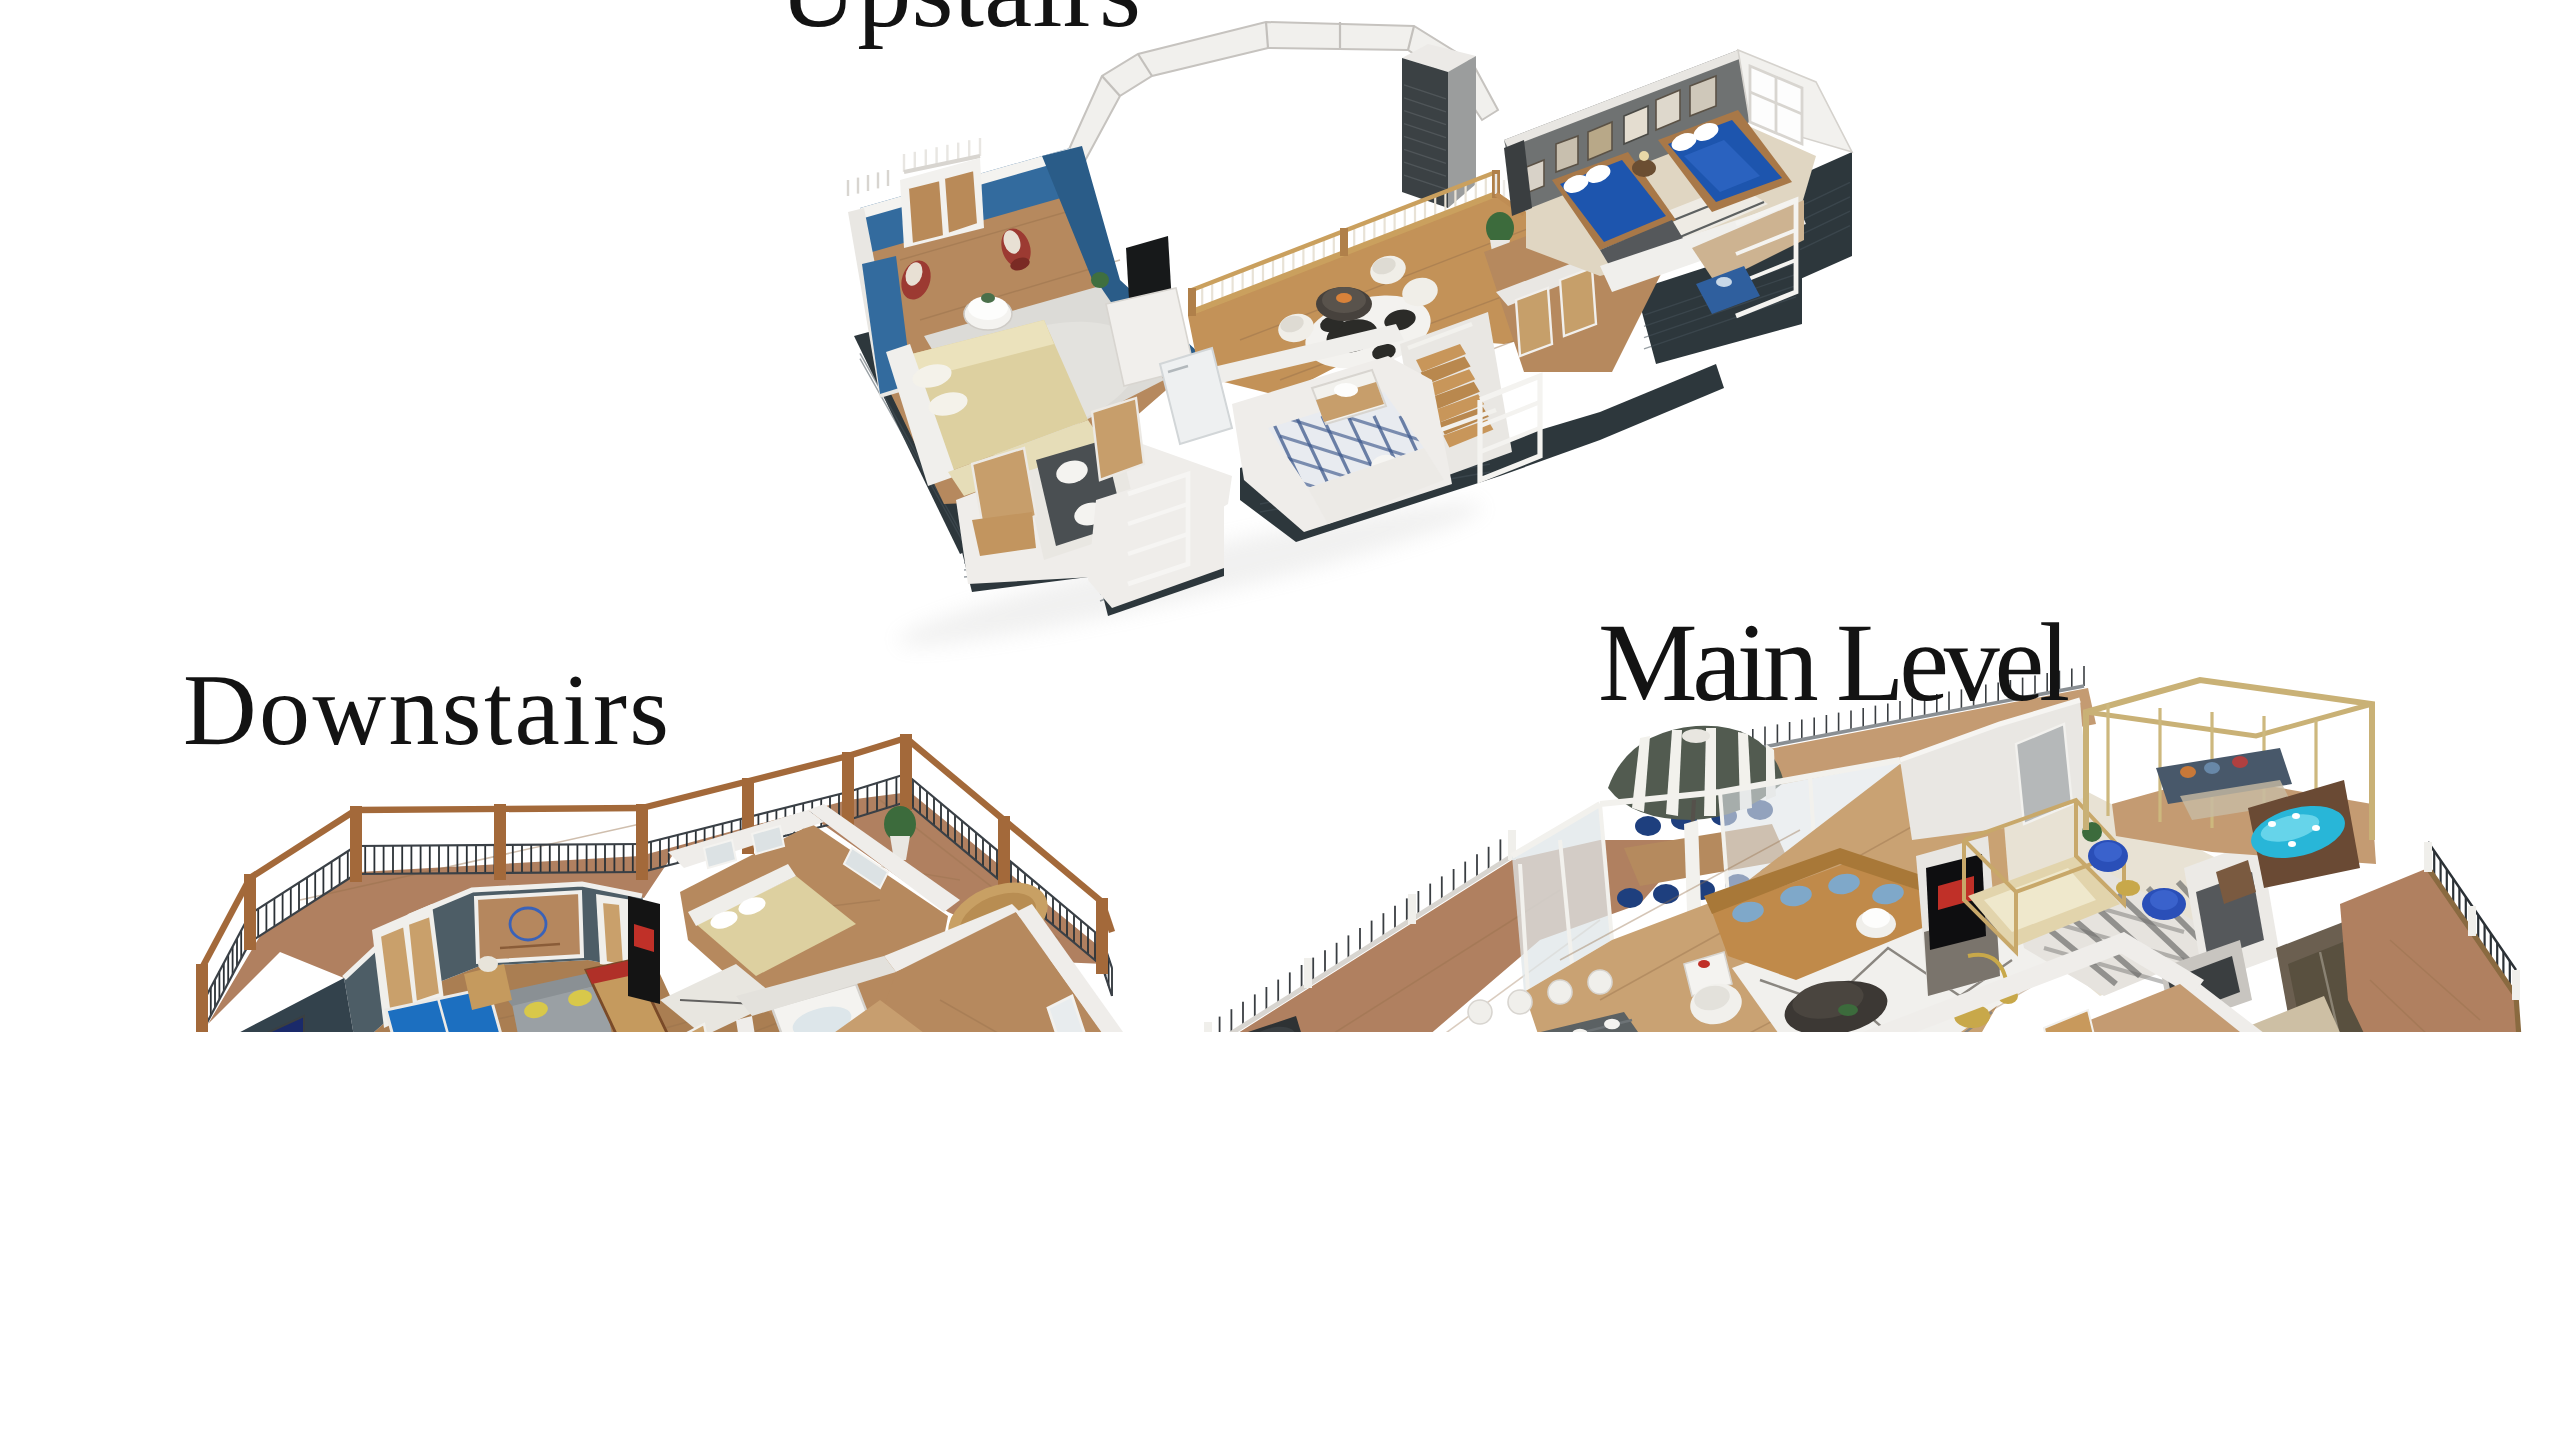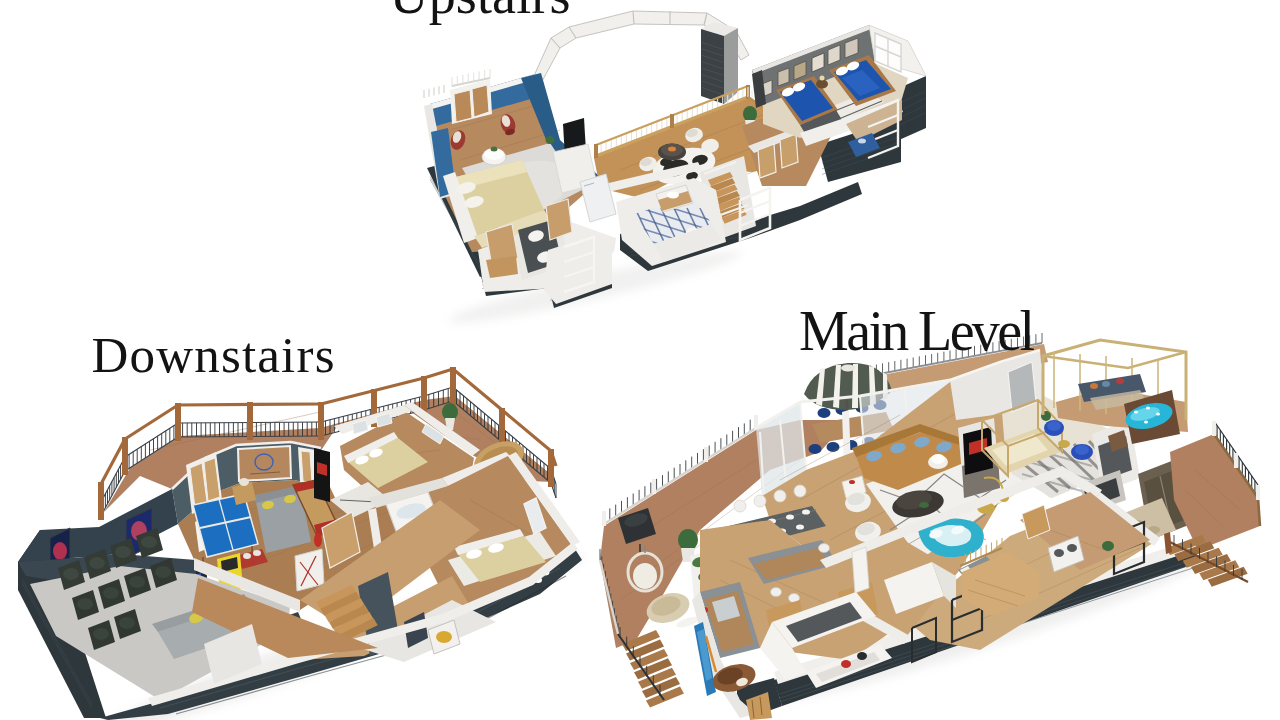--- a/index.html
+++ b/index.html
@@ -1,16 +1,16 @@
 <!DOCTYPE html>
 <html><head>
 <meta charset="utf-8">
 <style>
   html,body { margin:0; padding:0; background:#ffffff; }
-  .page { position:relative; width:1280px; height:720px; overflow:hidden;
+  .page { position:relative; width:1280px; height:516px; overflow:hidden;
           font-family:"Liberation Serif", serif; }
   svg { display:block; }
 </style>
 </head>
 <body>
 <div class="page">
 <svg width="1280" height="720" viewBox="0 0 1280 720">
 
 <rect x="0" y="0" width="1280" height="720" fill="#ffffff"></rect>
 <defs>

